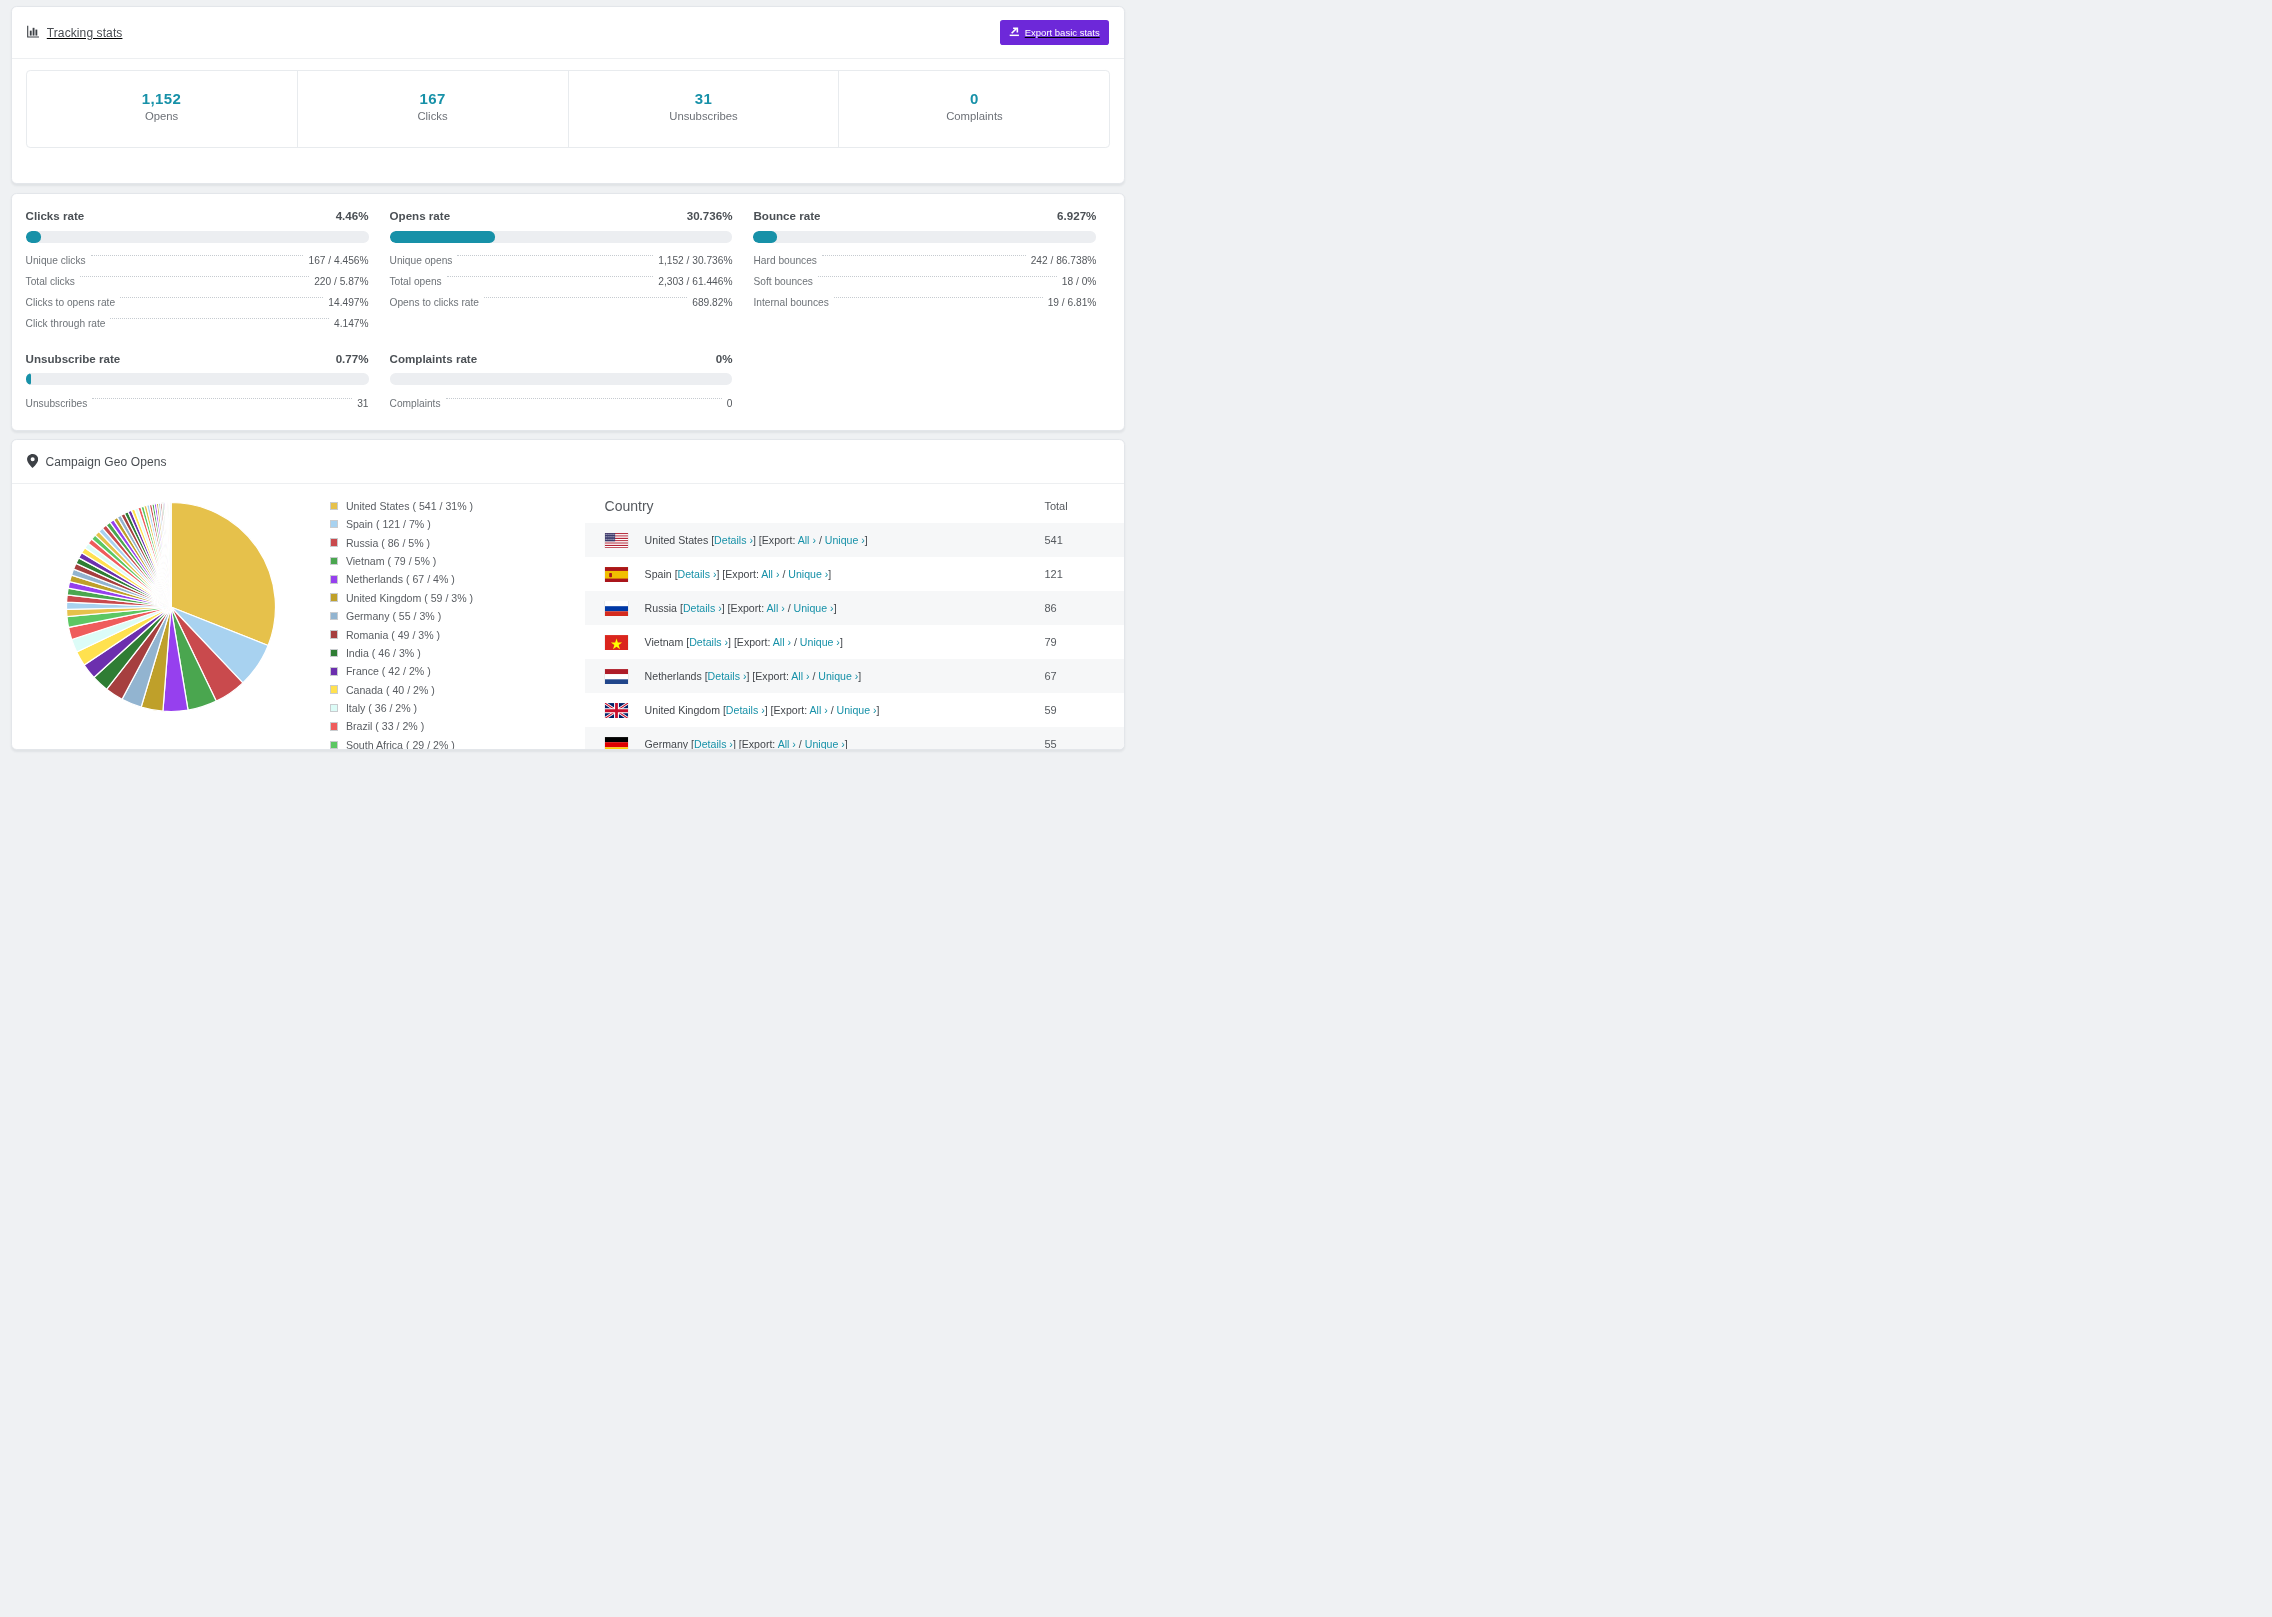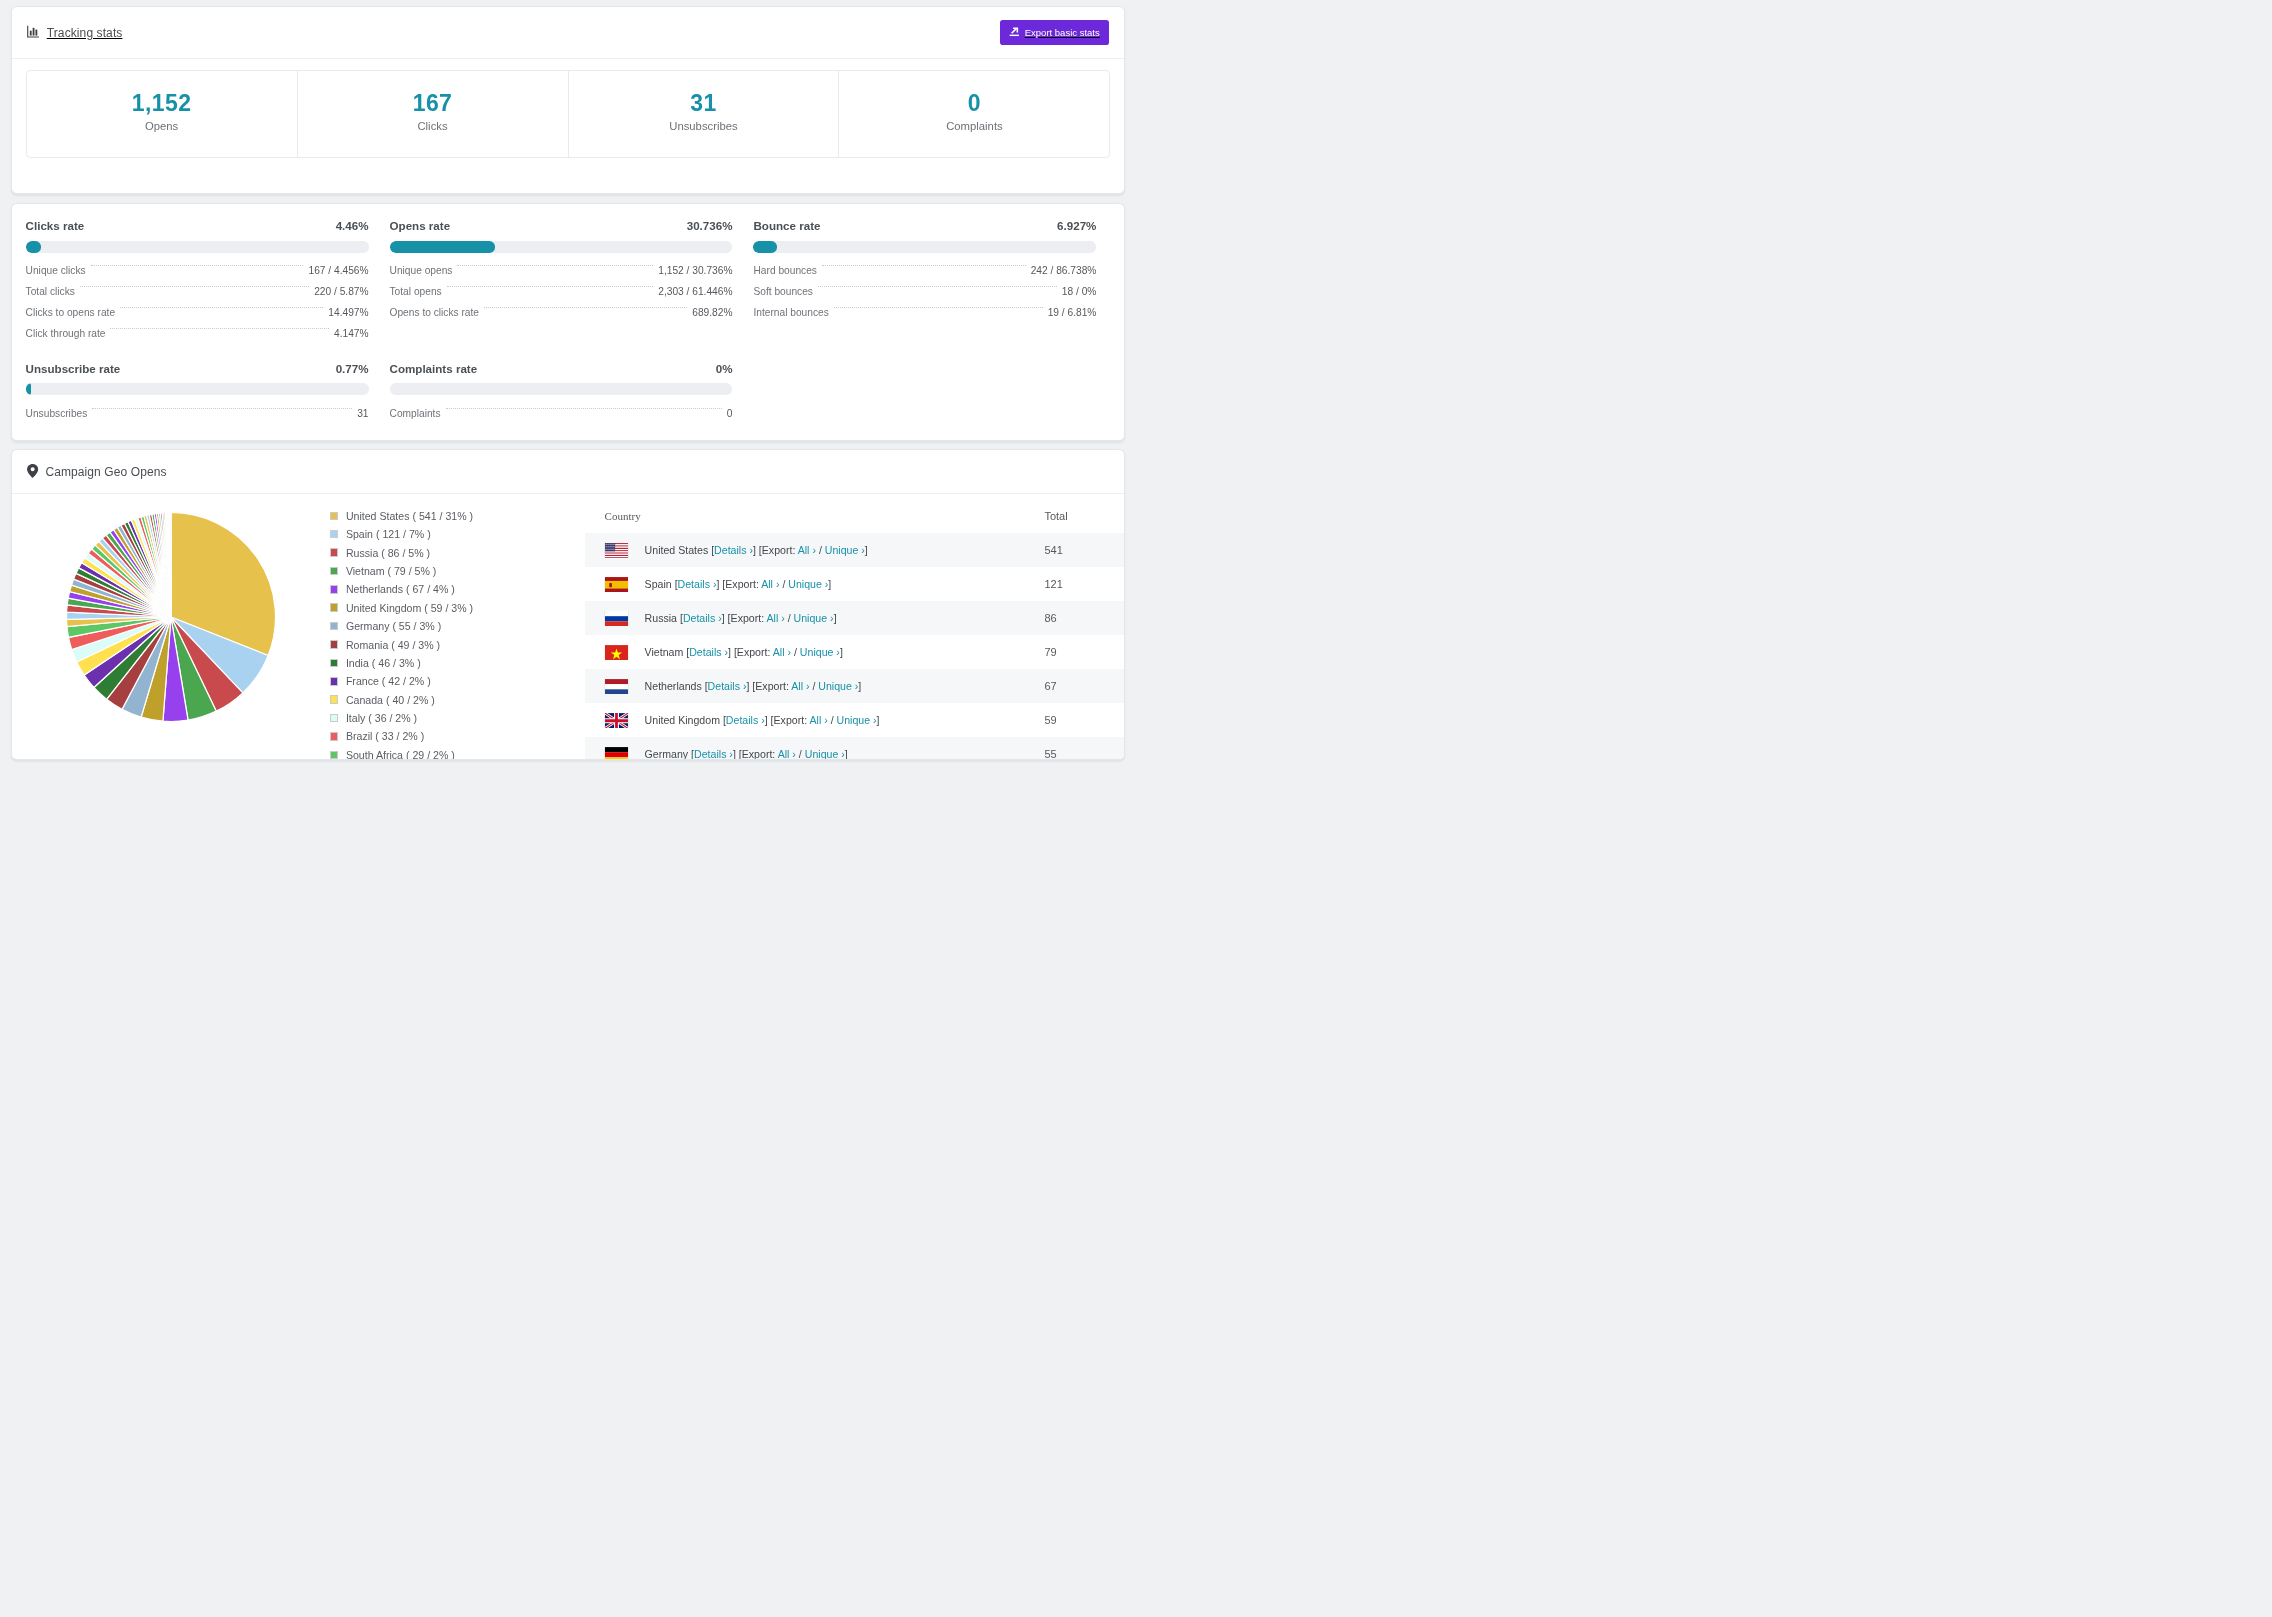--- a/index.html
+++ b/index.html
@@ -13,21 +13,21 @@
                padding:12.7px 15.5px; border-bottom:0.7px solid #edeff1;text-decoration:underline; }
   .head-left { display:flex; align-items:center; gap:7px; }
   .head-title { font-size:12px; color:#494d52; letter-spacing:0.1px; }
   .icon-dark { color:#3d4146; }
   .btn { display:inline-flex; align-items:center; gap:5px; background:#6d28d9; color:#fff;
          border:none; border-radius:2.8px; padding:6.4px 9.2px; font-size:9.5px; cursor:pointer;
          font-family:inherit; }
   .stats-box { display:flex; margin:11.3px 14px 35px; border:0.7px solid #e8ebee; border-radius:4.2px; }
   .stat-cell { flex:1; text-align:center; padding:18.4px 0 25.4px; }
   .stat-cell + .stat-cell { border-left:0.7px solid #e8ebee; }
-  .stat-value { font-size:23px; font-weight:bold; color:#1791a8; letter-spacing:0.4px; }
+  .stat-value { font-size:15px; font-weight:bold; color:#1791a8; letter-spacing:0.4px; }
   .stat-label { font-size:11.3px; color:#6d7control177; color:#6d7177; margin-top:2.8px; }
   
   .rates { margin-top:8.5px; padding:15.5px 28px 21px 14px;
            display:grid; grid-template-columns:1fr 1fr 1fr; column-gap:21px; row-gap:22.6px; }
   .sec-head { display:flex; justify-content:space-between; align-items:baseline; margin-bottom:8.5px;gap:20px; }
   .sec-title, .sec-value { font-size:11.6px; font-weight:bold; color:#4b5055; }
   .bar { height:12px; border-radius:5.6px; background:#eceef1; overflow:hidden; }
   .bar-fill { height:100%; background:#1791a8; border-radius:5.6px; }
   .sec-rows { margin-top:12.7px; }
   .krow { display:flex; align-items:flex-start; margin-top:10px; }
@@ -39,21 +39,21 @@
   .geo-head { display:flex; align-items:center; gap:7px; padding:13.4px 15.5px;
               border-bottom:0.7px solid #edeff1; }
   .geo-body { display:flex; }
   .pie-col { flex:0 0 318px; display:flex; justify-content:center; padding-top:10px; }
   .legend-col { flex:0 0 255px; padding-top:15.5px; }
   .legend-item { display:flex; align-items:center; gap:7.8px; margin-bottom:6.4px; }
   .legend-chip { width:8.5px; height:8.5px; border:0.7px solid #c9cccf; flex:0 0 auto; }
   .legend-label { font-size:10.6px; color:#595d62; }
   .table-col { flex:1; min-width:0; padding-top:4.2px; }
   .t-head { display:flex; height:35px; align-items:center; }
-  .t-head .th-country { flex:1; padding-left:20px; font-size:11px; color:#55595e;font-family:Liberation Serif, serif; }
+  .t-head .th-country { flex:1; padding-left:20px; font-size:14px; color:#55595e; }
   .t-head .th-total { width:80px; font-size:11px; color:#55595e; }
   .t-row { display:flex; align-items:center; height:34px; }
   .t-row.striped { background:#f6f7f8; }
   .t-name { flex:1; padding-left:20px; display:flex; align-items:center; gap:17px;
             font-size:10.6px; color:#43474c; white-space:nowrap; overflow:hidden; }
   .t-total { width:80px; font-size:11px; color:#55595e; }
   .flag { width:23px; height:15.5px; flex:0 0 auto; box-shadow:0 0 0 0.7px rgba(0,0,0,.08); }
   a.tlink { color:#1791a8; text-decoration:none; }
   .bracket { color:#43474c; }
 </style>

